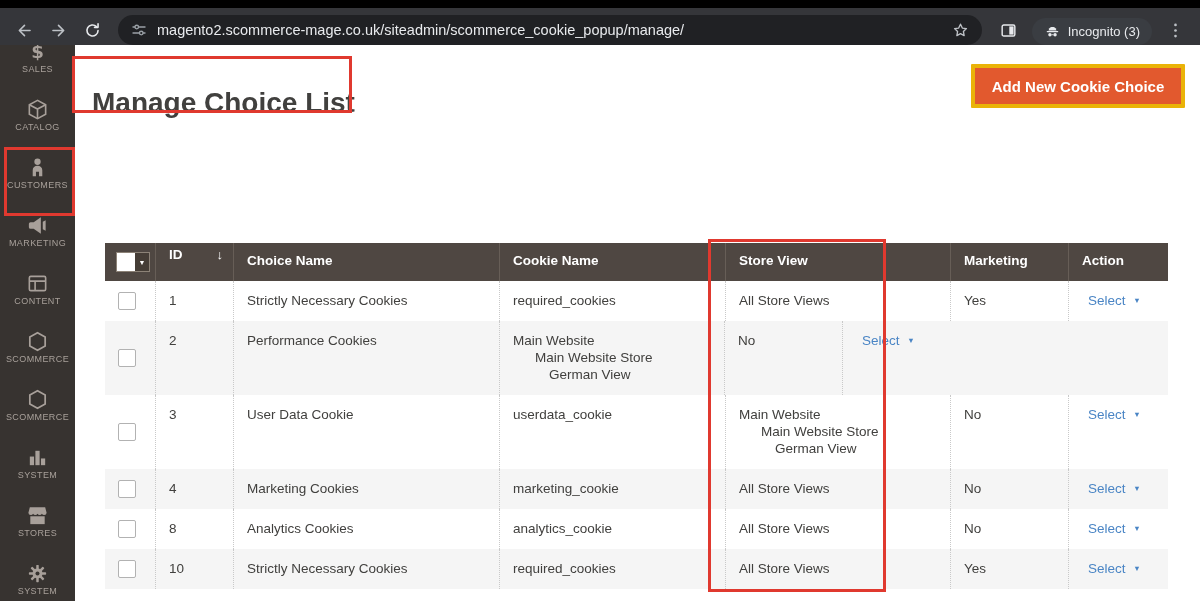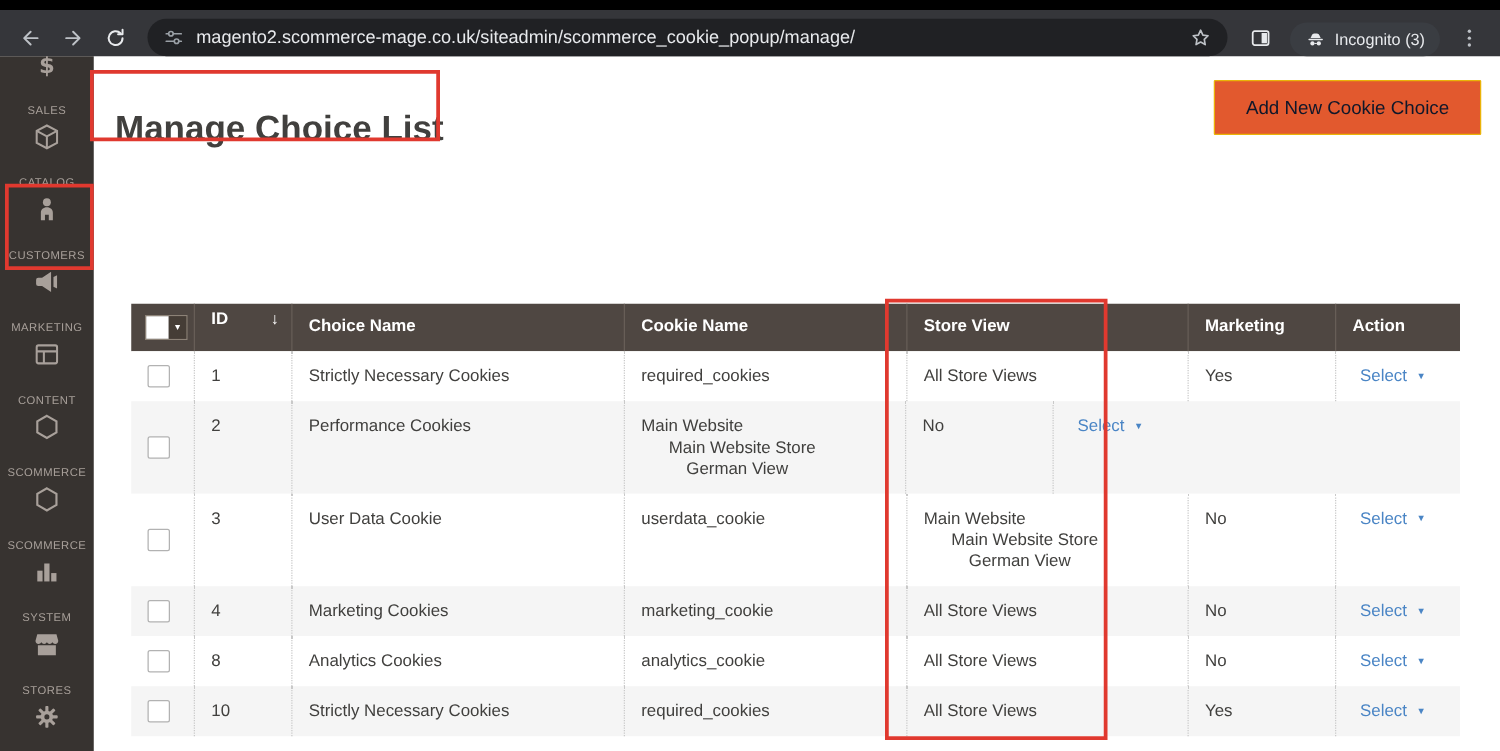--- a/index.html
+++ b/index.html
@@ -20,25 +20,25 @@
   .tb-icon{width:34px;height:30px;display:flex;align-items:center;justify-content:center;flex:0 0 auto;cursor:pointer}
   .tb-icon svg{width:19px;height:19px}
   .chip{height:27px;border-radius:14px;background:#3a3d42;display:flex;align-items:center;gap:7px;padding:0 12px;color:#e8eaed;font-size:13px;flex:0 0 auto;margin:0 4px;cursor:pointer}
   .chip svg{width:17px;height:17px}
   
   .sidebar{position:absolute;left:0;top:45px;width:75px;height:556px;background:var(--sidebar-bg,#373330);overflow:hidden}
   .side-item{height:58px;display:flex;flex-direction:column;align-items:center;padding-top:8px;box-sizing:border-box;cursor:pointer}
   .side-item:first-child{margin-top:-13px}
   .side-ic{width:23px;height:23px;color:#a8a09a;display:block}
   .side-ic svg{width:23px;height:23px;display:block}
-  .side-label{font-size:9px;letter-spacing:.4px;margin-top:20px;color:#a8a09a;text-align:center}
+  .side-label{font-size:9px;letter-spacing:.4px;margin-top:1px;color:#a8a09a;text-align:center}
   
   .page-title{position:absolute;left:92px;top:68px;font-size:28px;color:#41403e;white-space:nowrap}
   .add-btn{position:absolute;left:971px;top:64px;width:214px;height:44px;background:var(--accent-orange,#e2592e);
-    color:#0f172a;font-size:15px;font-weight:normal;border:1px solid #eab308;border-radius:1px;
+    color:#ffffff;font-size:15px;font-weight:bold;border:4px solid #eab308;border-radius:1px;
     display:flex;align-items:center;justify-content:center;font-family:inherit;cursor:pointer}
   
   .grid{position:absolute;left:105px;top:243px;width:1063px;font-size:13.5px;color:#41403e}
   .thead{display:flex;background:var(--grid-header-bg,#4f4742);color:#fff;font-weight:bold;height:38px;box-sizing:border-box}
   .th{padding:10px 13px;box-sizing:border-box;cursor:pointer}
   .th + .th{border-left:1px solid #675e57}
   .c0{width:50px;flex:0 0 auto}.c1{width:78px;flex:0 0 auto}.c2{width:266px;flex:0 0 auto}
   .c3{width:226px;flex:0 0 auto}.c4{width:225px;flex:0 0 auto}.c5{width:118px;flex:0 0 auto}.c6{width:100px;flex:0 0 auto}
   .th.c0{padding:9px 0 0 11px;cursor:default}
   .th.c1{display:flex;justify-content:space-between;align-items:center;padding:0 10px 16px 13px}

